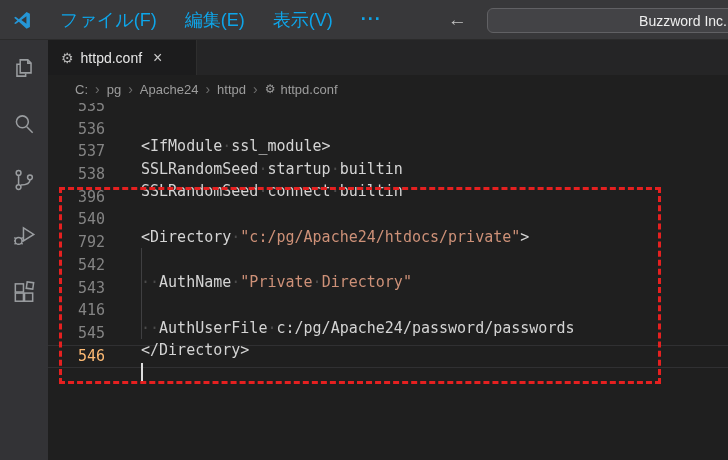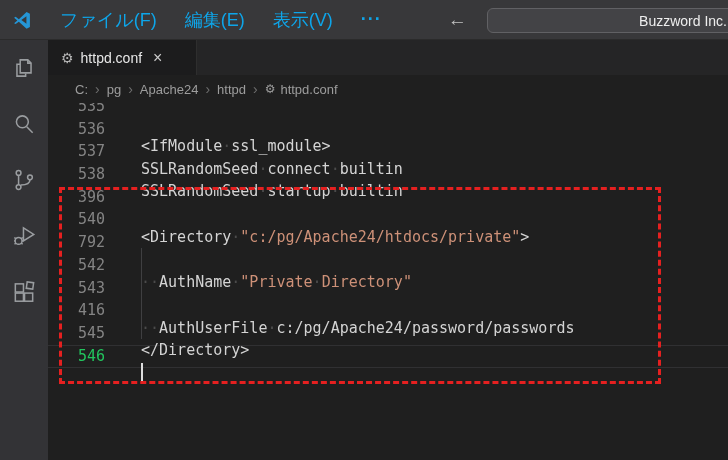--- a/index.html
+++ b/index.html
@@ -65,21 +65,21 @@
   }
   .current-line-highlight {
     position:absolute; left:0; right:0; height:23px;
     border-top:1px solid #303032; border-bottom:1px solid #303032;
   }
   #gutter { position:absolute; left:0; top:-8px; width:57px; }
   #code   { position:absolute; left:93px; top:-8px; right:0;margin-top:40px; }
   .lnum {
     height:22.7px; line-height:22.7px; text-align:right; color:#848484;
   }
-  .lnum.cur { color:#22c55e; }
+  .lnum.cur { color:#fdba74; }
   .crow { position:relative; height:22.7px; line-height:22.7px; white-space:pre; }
   .c-plain  { color:#d4d4d4; }
   .c-string { color:#ce9178; }
   .ws { color:#4b4b4b; }
   .guide {
     position:absolute; left:0; top:0; bottom:0;
     border-left:1px solid #3f3f41;
   }
   .cursor {
     display:inline-block; width:1.5px; height:18px; background:#dcdcdc;
@@ -183,22 +183,22 @@
       <div class="lnum">540</div>
       <div class="lnum">792</div>
       <div class="lnum">542</div>
       <div class="lnum">543</div>
       <div class="lnum">416</div>
       <div class="lnum">545</div>
       <div class="lnum cur">546</div>
     </div>
   <div id="code">
       <div class="crow"><span class="c-plain">&lt;IfModule<span class="ws">·</span>ssl_module&gt;</span></div>
+      <div class="crow"><span class="c-plain">SSLRandomSeed<span class="ws">·</span>startup<span class="ws">·</span>builtin</span></div>
       <div class="crow"><span class="c-plain">SSLRandomSeed<span class="ws">·</span>connect<span class="ws">·</span>builtin</span></div>
-      <div class="crow"><span class="c-plain">SSLRandomSeed<span class="ws">·</span>startup<span class="ws">·</span>builtin</span></div>
       <div class="crow"></div>
       <div class="crow"><span class="c-plain">&lt;Directory<span class="ws">·</span></span><span class="c-string">"c:/pg/Apache24/htdocs/private"</span><span class="c-plain">&gt;</span></div>
       <div class="crow"><i class="guide"></i></div>
       <div class="crow"><i class="guide"></i><span class="c-plain"><span class="ws">·</span><span class="ws">·</span>AuthName<span class="ws">·</span></span><span class="c-string">"Private<span class="ws">·</span>Directory"</span></div>
       <div class="crow"><i class="guide"></i></div>
       <div class="crow"><i class="guide"></i><span class="c-plain"><span class="ws">·</span><span class="ws">·</span>AuthUserFile<span class="ws">·</span>c:/pg/Apache24/password/passwords</span></div>
       <div class="crow"><span class="c-plain">&lt;/Directory&gt;</span></div>
       <div class="crow"><span class="cursor"></span></div>
     </div>
 </div>

